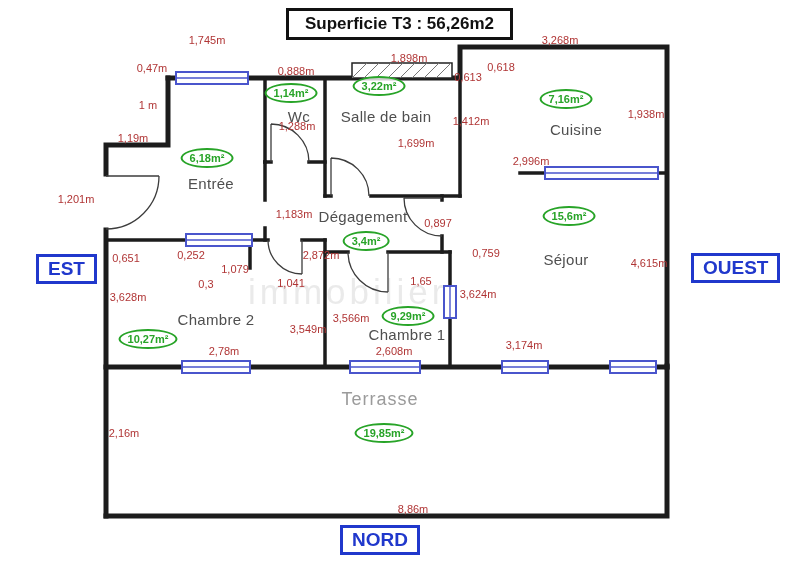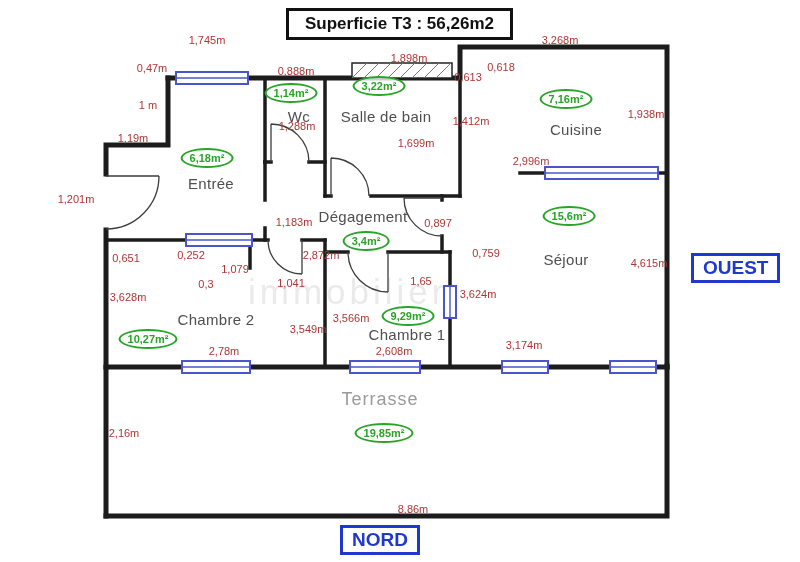--- a/index.html
+++ b/index.html
@@ -141,21 +141,21 @@
       <span class="dim" style="left: 468px; top: 77px;">0,613</span>
       <span class="dim" style="left: 501px; top: 67px;">0,618</span>
       <span class="dim" style="left: 148px; top: 105px;">1 m</span>
       <span class="dim" style="left: 297px; top: 126px;">1,288m</span>
       <span class="dim" style="left: 471px; top: 121px;">1,412m</span>
       <span class="dim" style="left: 646px; top: 114px;">1,938m</span>
       <span class="dim" style="left: 133px; top: 138px;">1,19m</span>
       <span class="dim" style="left: 416px; top: 143px;">1,699m</span>
       <span class="dim" style="left: 531px; top: 161px;">2,996m</span>
       <span class="dim" style="left: 76px; top: 199px;">1,201m</span>
-      <span class="dim" style="left: 294px; top: 214px; margin-top: 8px;">1,183m</span>
+      <span class="dim" style="left: 294px; top: 214px;">1,183m</span>
       <span class="dim" style="left: 438px; top: 223px;">0,897</span>
       <span class="dim" style="left: 126px; top: 258px;">0,651</span>
       <span class="dim" style="left: 191px; top: 255px;">0,252</span>
       <span class="dim" style="left: 235px; top: 269px;">1,079</span>
       <span class="dim" style="left: 321px; top: 255px;">2,872m</span>
       <span class="dim" style="left: 486px; top: 253px;">0,759</span>
       <span class="dim" style="left: 649px; top: 263px;">4,615m</span>
       <span class="dim" style="left: 206px; top: 284px;">0,3</span>
       <span class="dim" style="left: 291px; top: 283px;">1,041</span>
       <span class="dim" style="left: 421px; top: 281px;">1,65</span>
@@ -165,16 +165,17 @@
       <span class="dim" style="left: 308px; top: 329px;">3,549m</span>
       <span class="dim" style="left: 224px; top: 351px;">2,78m</span>
       <span class="dim" style="left: 384px; top: 351px; margin-left: 10px;">2,608m</span>
       <span class="dim" style="left: 524px; top: 345px;">3,174m</span>
       <span class="dim" style="left: 124px; top: 433px;">2,16m</span>
       <span class="dim" style="left: 391px; top: 509px; padding-left: 44px;">8,86m</span>
     </div>
 
   <div class="title-box">Superficie T3 : 56,26m2</div>
 
+  <div class="compass est">EST</div>
   <div class="compass ouest">OUEST</div>
   <div class="compass nord">NORD</div>
 
 </div>
 
 </body></html>

